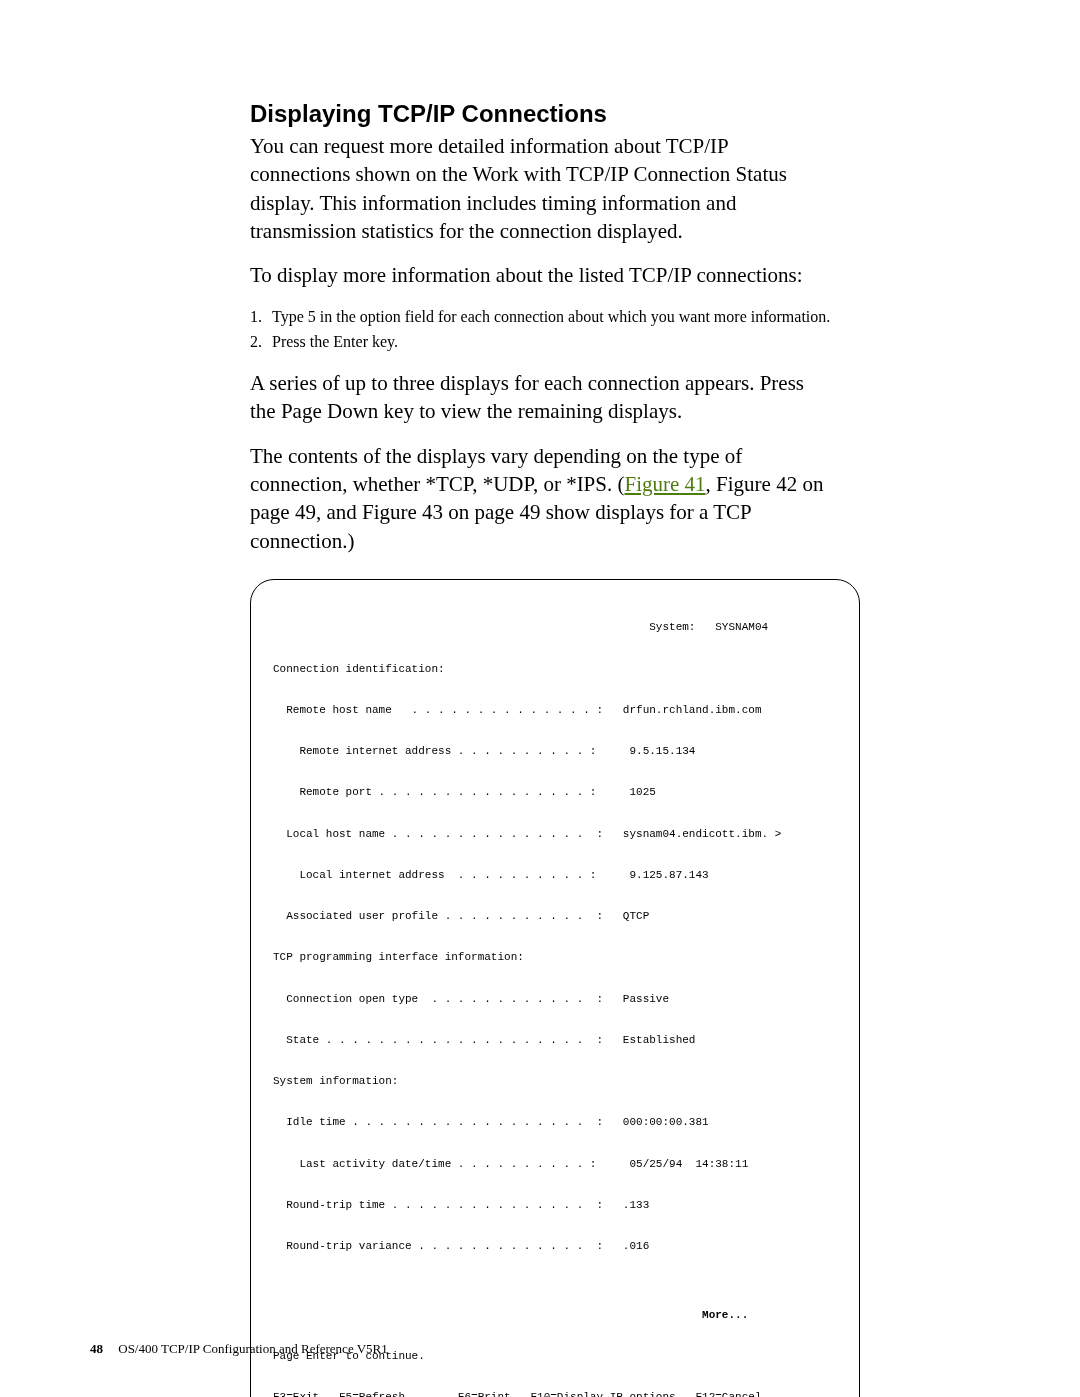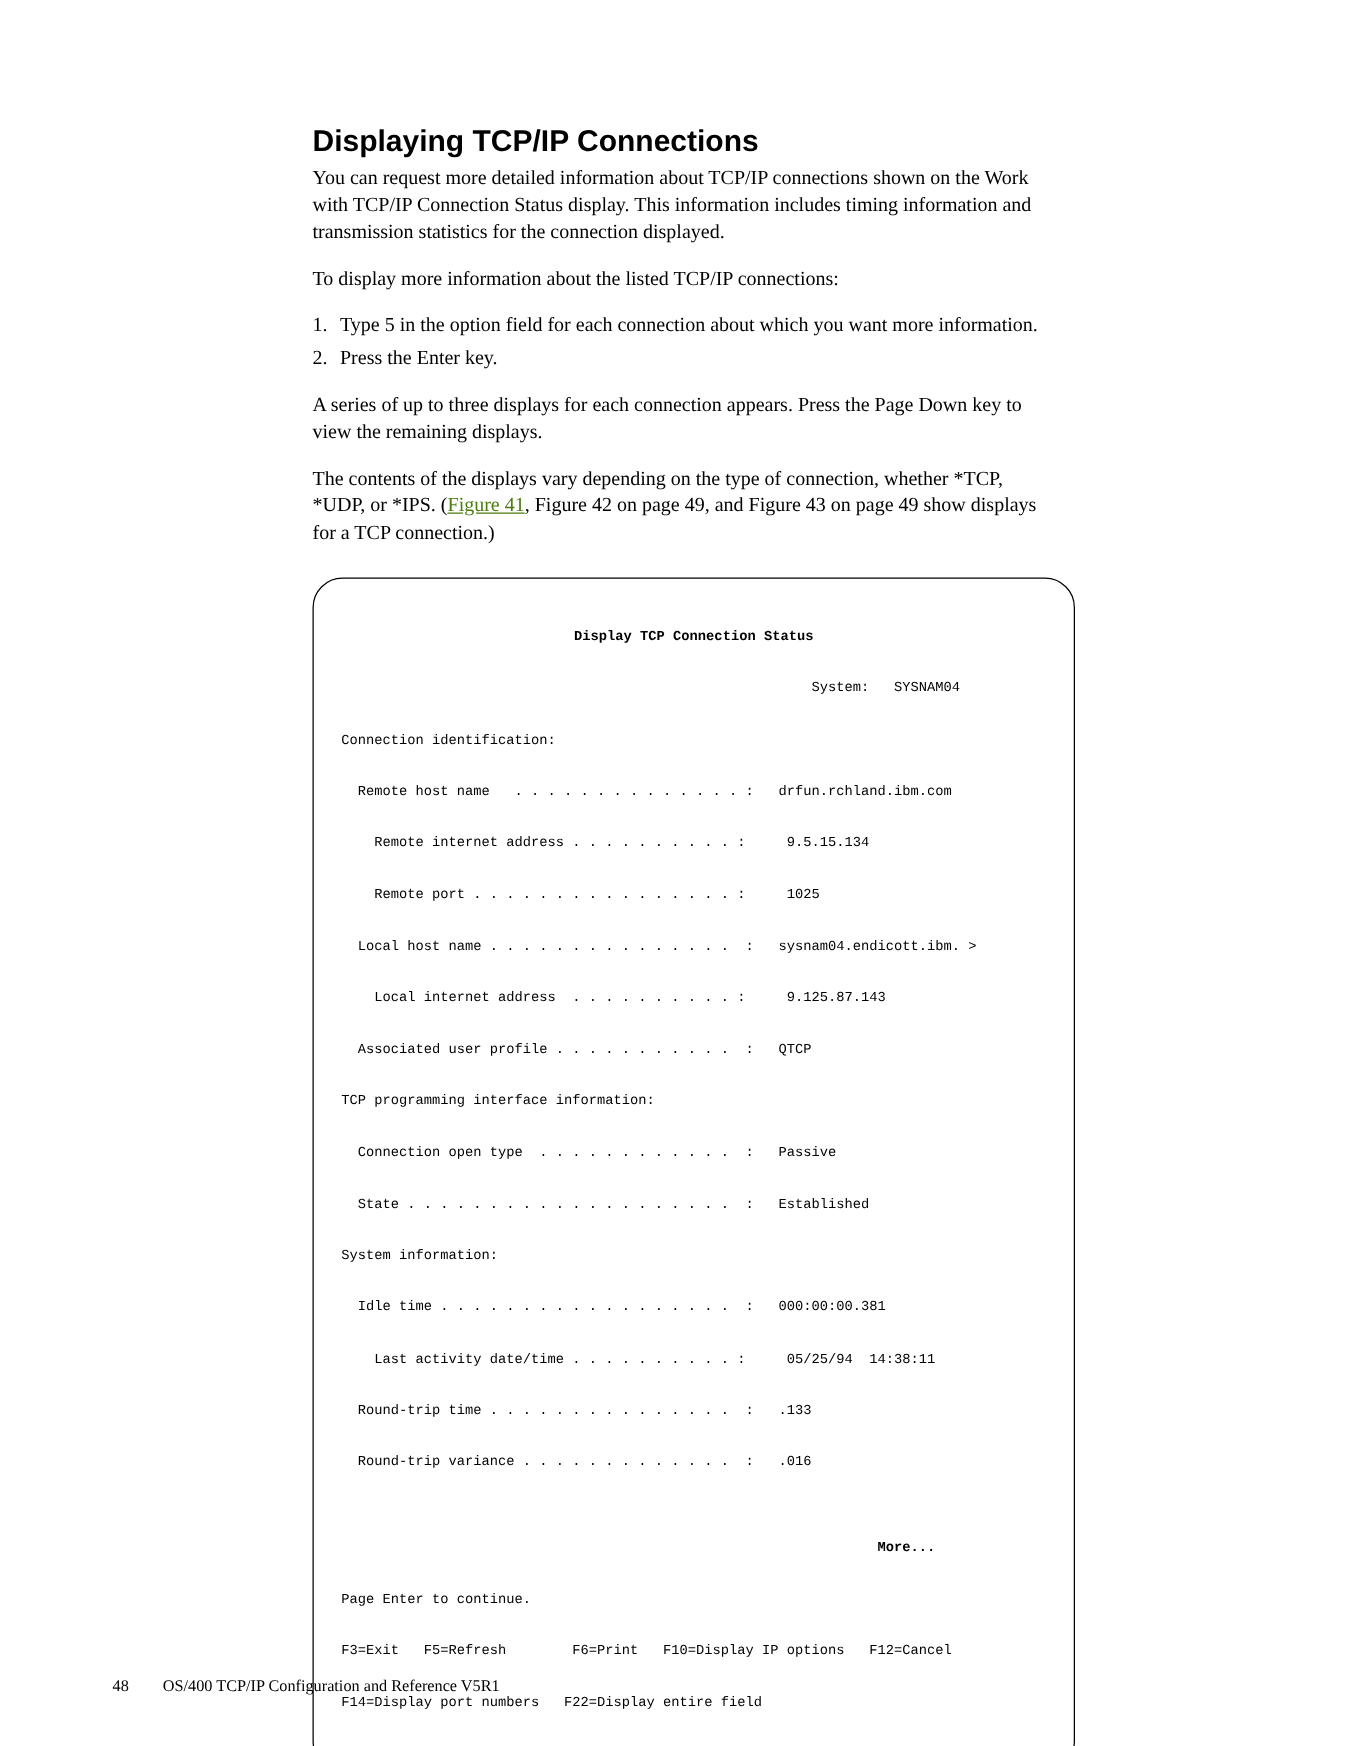--- a/index.html
+++ b/index.html
@@ -12,21 +12,21 @@
       padding: 100px 90px 40px 250px;
       position: relative;
     }
     .heading {
       font-family: Arial, Helvetica, sans-serif;
       font-weight: bold;
       font-size: 24px;
       margin-bottom: 4px;
     }
     .para {
-      font-size: 16px;
+      font-size: 21px;
       line-height: 1.35;
       margin-bottom: 16px;
       max-width: 580px;
     }
     .step-list {
       list-style: none;
       margin: 0 0 16px 0;
       padding: 0;
     }
     .step {
@@ -72,22 +72,22 @@
       display: block;
     }
     .footer {
       position: absolute;
       bottom: 40px;
       left: 90px;
       font-size: 13px;
       font-family: Georgia, 'Times New Roman', serif;
     }
     .footer-page {
-      font-weight: normal;
-      margin-right: 24px;
+      font-weight: bold;
+      margin-right: 12px;
     }
     .footer-title {
       font-weight: normal;
     }
   </style>
 </head>
 <body>
 
 <h2 class="heading">Displaying TCP/IP Connections</h2>
 
@@ -107,21 +107,20 @@
 </ol>
 
 <p class="para">A series of up to three displays for each connection appears. Press the Page Down key to view the remaining displays.</p>
 
 <p class="para">
   <span>The contents of the displays vary depending on the type of connection, whether *TCP, *UDP, or *IPS. (</span><a href="#" class="link">Figure 41</a><span>, Figure 42 on page 49, and Figure 43 on page 49 show displays for a TCP connection.)</span>
 </p>
 
 <div class="terminal-box">
   <div class="terminal">
-    <span class="terminal-title">Display TCP Connection Status</span>
     <span class="terminal-system">                                                         System:   SYSNAM04</span>
     <span class="terminal-row">Connection identification:</span>
     <span class="terminal-row">  Remote host name   . . . . . . . . . . . . . . :   drfun.rchland.ibm.com</span>
     <span class="terminal-row">    Remote internet address . . . . . . . . . . :     9.5.15.134</span>
     <span class="terminal-row">    Remote port . . . . . . . . . . . . . . . . :     1025</span>
     <span class="terminal-row">  Local host name . . . . . . . . . . . . . . .  :   sysnam04.endicott.ibm. &gt;</span>
     <span class="terminal-row">    Local internet address  . . . . . . . . . . :     9.125.87.143</span>
     <span class="terminal-row">  Associated user profile . . . . . . . . . . .  :   QTCP</span>
     <span class="terminal-row">TCP programming interface information:</span>
     <span class="terminal-row">  Connection open type  . . . . . . . . . . . .  :   Passive</span>

